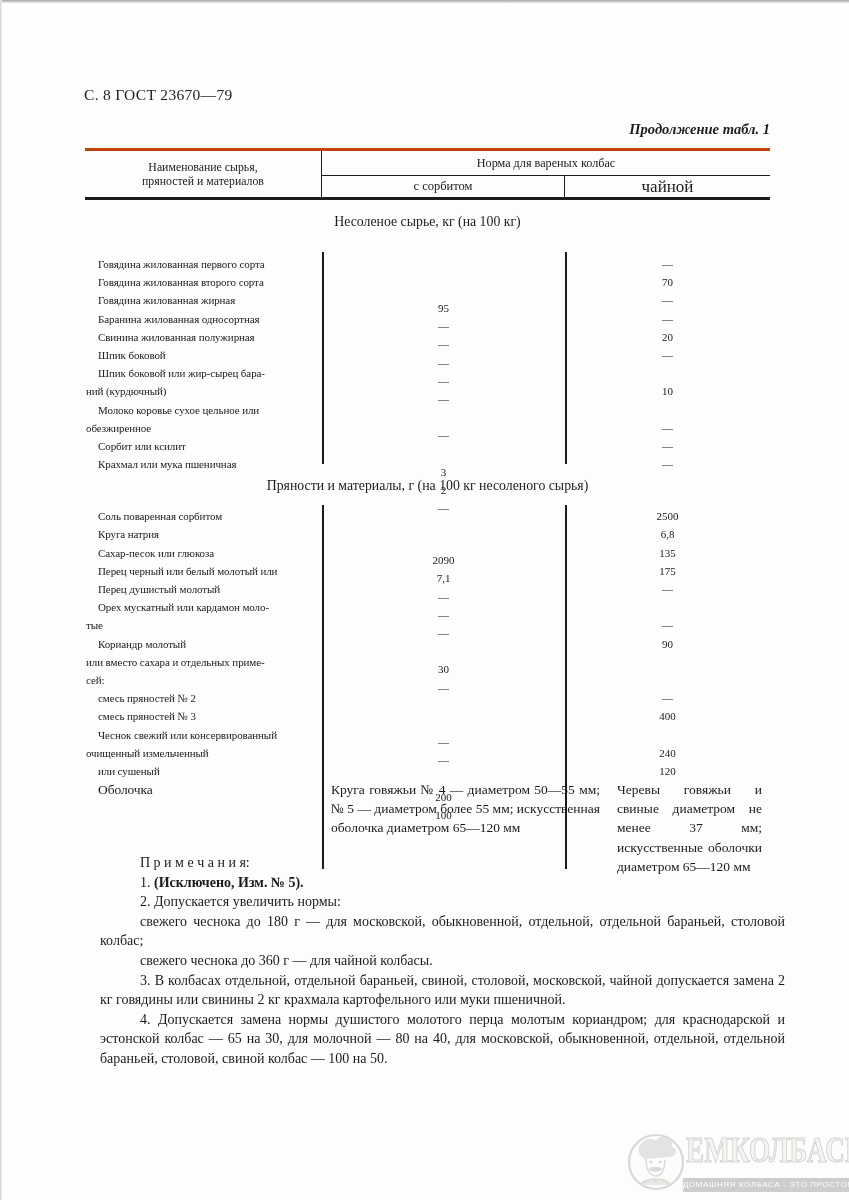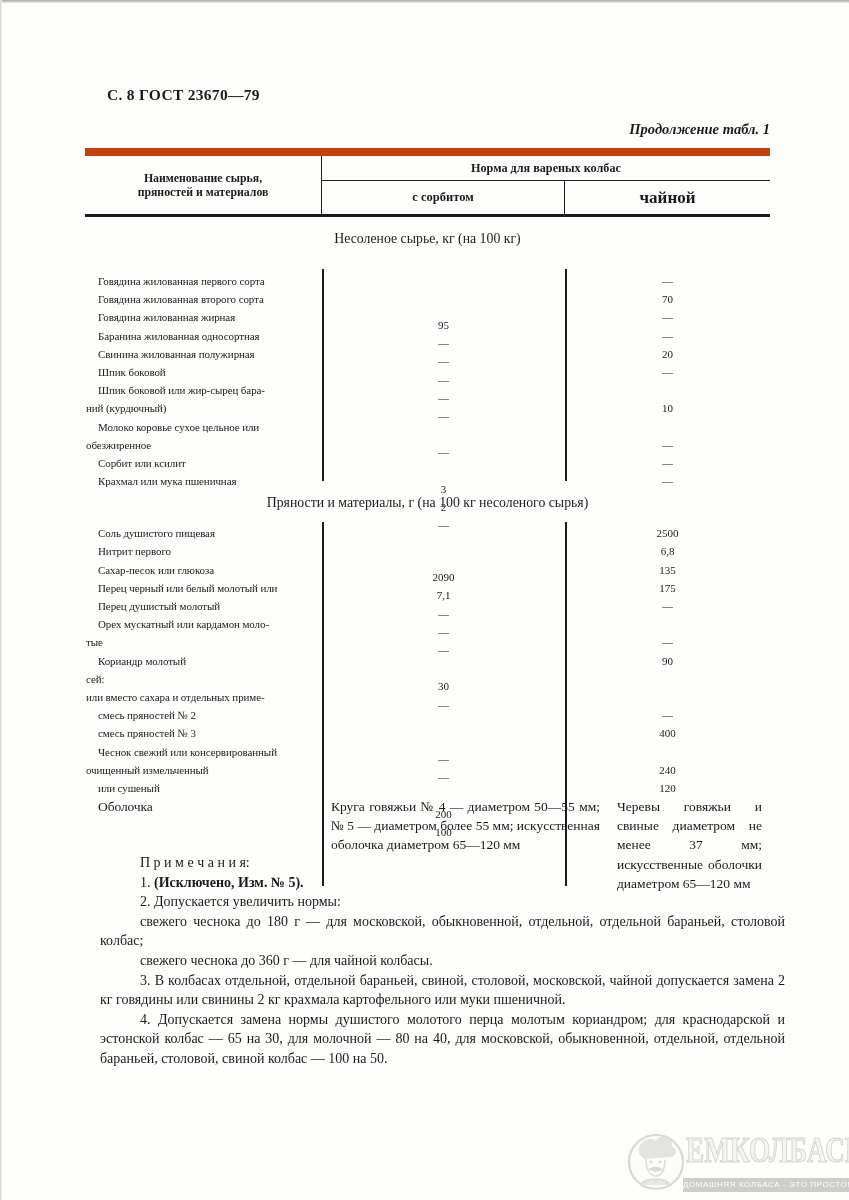--- a/index.html
+++ b/index.html
@@ -7,27 +7,27 @@
     width:849px; height:1200px; position:relative; overflow:hidden;
     background:#fdfdfc; color:#1b1b1b;
     font-family:"Liberation Serif", serif;
   }
   .edge-top { position:absolute; top:0; left:0; width:849px; height:3px;
     background:linear-gradient(#a8a8a8,#e9e9e7); }
   .edge-left { position:absolute; top:0; left:0; width:2px; height:1200px;
     background:linear-gradient(to right,#cfcfcd,#f4f4f2); }
 
   .doc-header { position:absolute; left:84px; top:86px;
-    font-size:15.5px; font-weight:bold; letter-spacing:.3px;margin-left:23px; }
+    font-size:15.5px; font-weight:normal; letter-spacing:.3px; }
   .continuation { position:absolute; left:85px; top:121px; width:685px;
     text-align:right; font-weight:bold; font-style:italic; font-size:14.5px; }
 
   .gost-table { position:absolute; left:85px; top:148px; width:685px; }
-  .thead { display:flex; height:69px; box-sizing:border-box;
-    border-top:8px solid #c2410c; border-bottom:3px solid #1c1c1c;font-weight:bold; }
+  .thead { display:flex; height:52px; box-sizing:border-box;
+    border-top:3px solid #c2410c; border-bottom:3px solid #1c1c1c; }
   .th-col1 { width:237px; box-sizing:border-box; border-right:1.4px solid #1c1c1c;
     display:flex; flex-direction:column; justify-content:center; align-items:center;
     text-align:center; font-size:11.8px; line-height:14px; }
   .th-group { flex:1; display:flex; flex-direction:column; }
   .th-group-title { height:25px; box-sizing:border-box; border-bottom:1.3px solid #1c1c1c;
     text-align:center; font-size:12.2px; line-height:24px; }
   .th-sub { flex:1; display:flex;justify-content:space-between; }
   .th-sorbitol { width:243px; box-sizing:border-box; border-right:1.4px solid #1c1c1c;
     display:flex; align-items:center; justify-content:center; font-size:12.5px; }
   .th-tea { flex:1; display:flex; align-items:center; justify-content:center; font-size:17px; }
@@ -169,27 +169,27 @@
         <div class="c-v2">—</div>
       </div>
     </div>
 
   <div class="section-title st-2">Пряности и материалы, г (на 100 кг несоленого сырья)</div>
 
   <div class="rows rows-sec2">
     <div>
 
         <div class="t-row">
-          <div class="c-label ind">Соль душистого пищевая</div>
+          <div class="c-label ind">Соль поваренная сорбитом</div>
           <div class="c-v1">2090</div>
           <div class="c-v2">2500</div>
         </div>
 
         <div class="t-row">
-          <div class="c-label ind">Нитрит первого</div>
+          <div class="c-label ind">Круга натрия</div>
           <div class="c-v1">7,1</div>
           <div class="c-v2">6,8</div>
         </div>
 
         <div class="t-row">
           <div class="c-label ind">Сахар-песок или глюкоза</div>
           <div class="c-v1">—</div>
           <div class="c-v2">135</div>
         </div>
 
@@ -217,27 +217,27 @@
           <div class="c-v2">—</div>
         </div>
 
         <div class="t-row">
           <div class="c-label ind">Кориандр молотый</div>
           <div class="c-v1">—</div>
           <div class="c-v2">90</div>
         </div>
 
         <div class="t-row">
-          <div class="c-label">сей:</div>
+          <div class="c-label">или вместо сахара и отдельных приме-</div>
           <div class="c-v1"></div>
           <div class="c-v2"></div>
         </div>
 
         <div class="t-row">
-          <div class="c-label">или вместо сахара и отдельных приме-</div>
+          <div class="c-label">сей:</div>
           <div class="c-v1"></div>
           <div class="c-v2"></div>
         </div>
 
         <div class="t-row">
           <div class="c-label ind">смесь пряностей № 2</div>
           <div class="c-v1">—</div>
           <div class="c-v2">—</div>
         </div>
 

